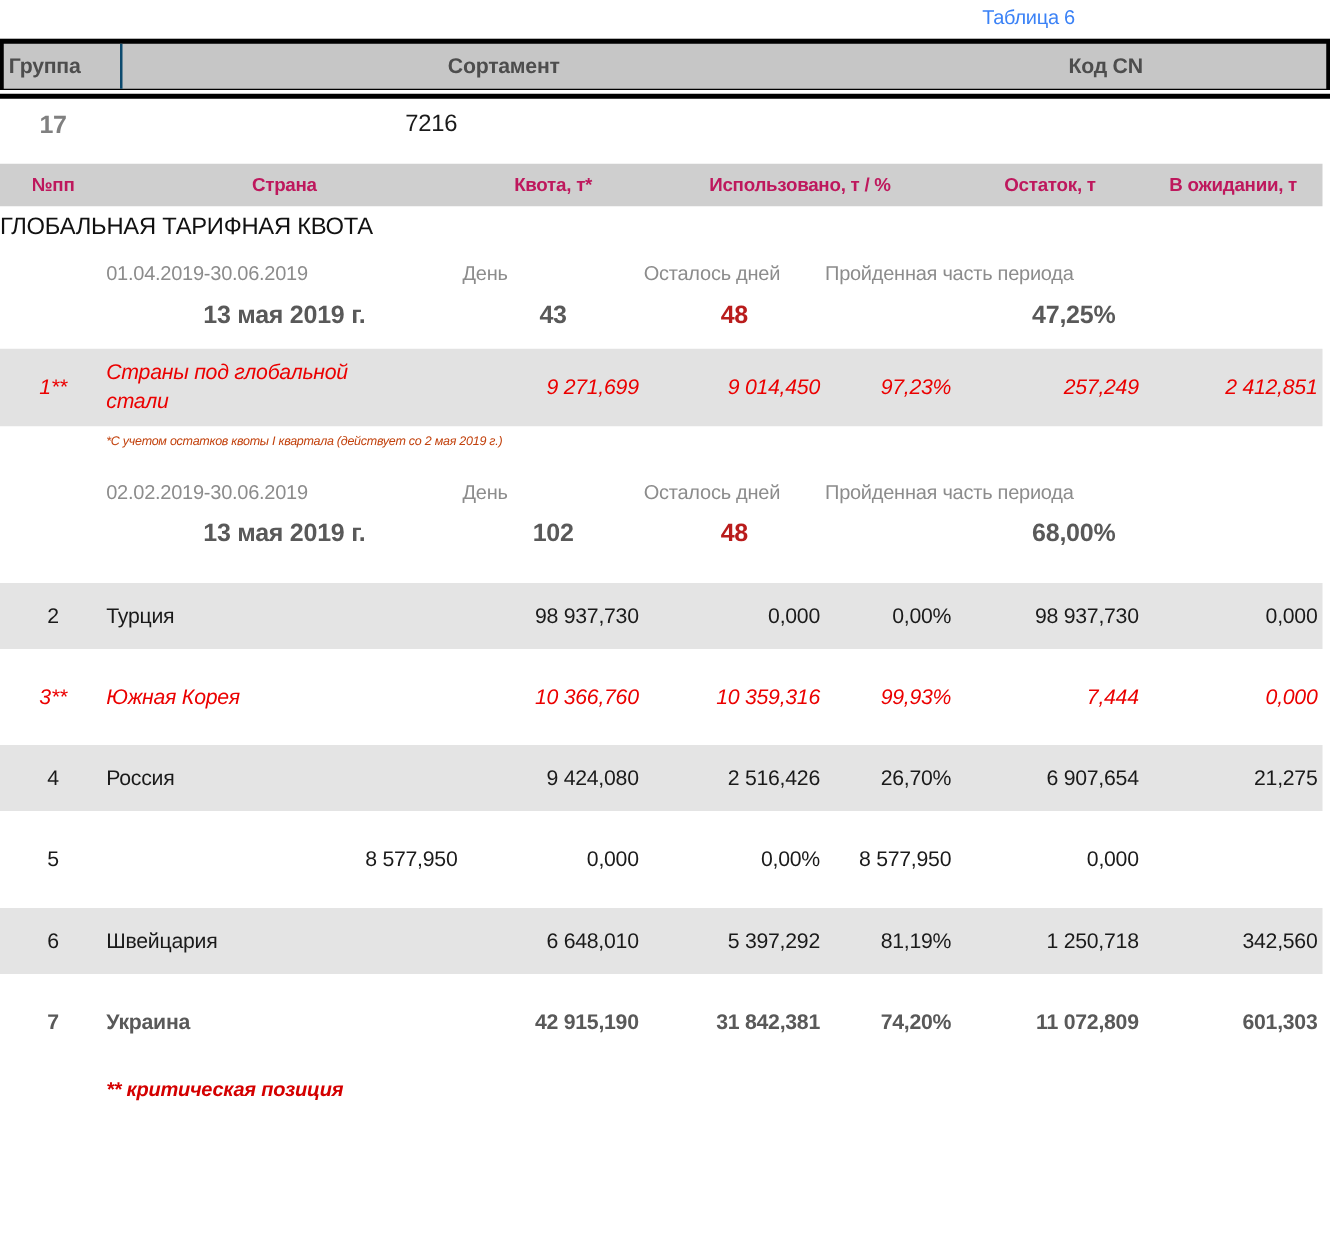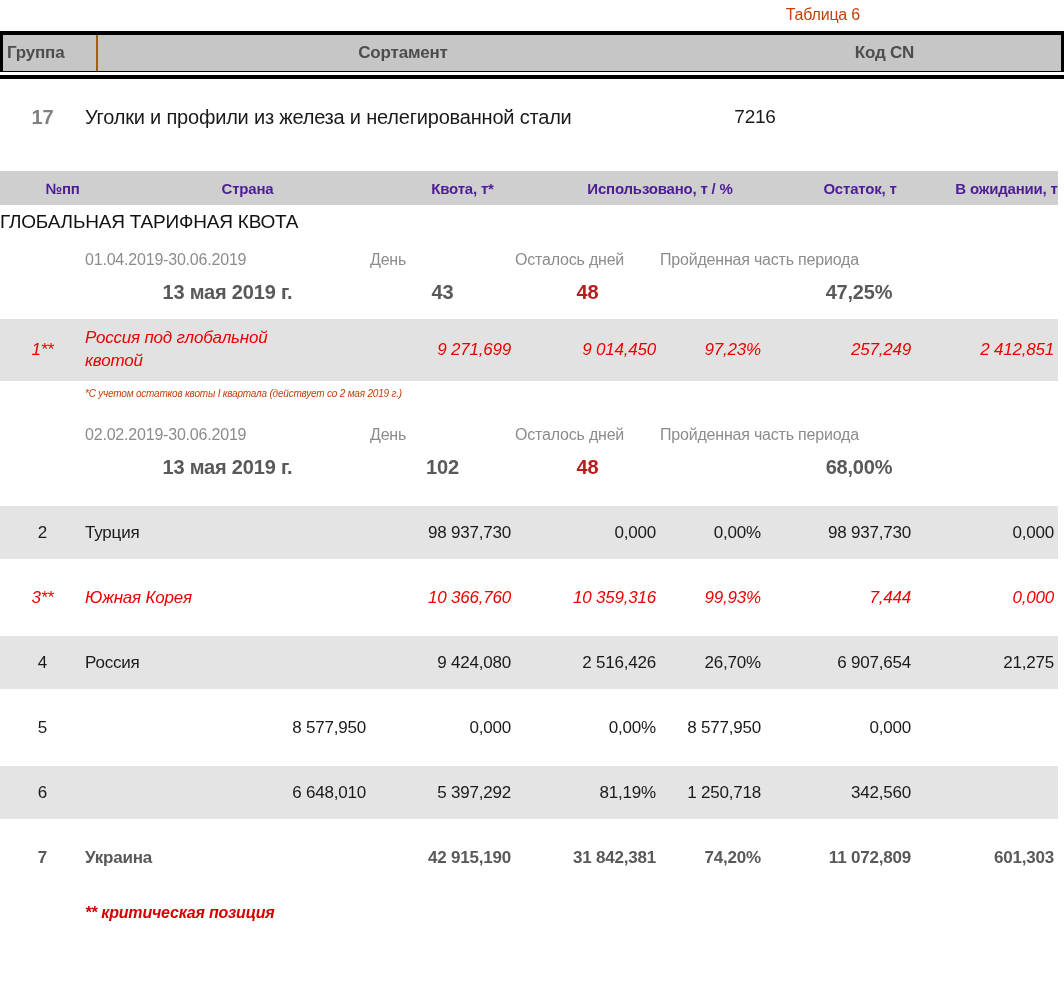--- a/index.html
+++ b/index.html
@@ -6,58 +6,58 @@
   html, body { background: #fff; }
   body {
     width: 1064px; height: 1008px;
     font-family: "Liberation Sans", sans-serif;
     color: #1a1a1a; overflow: hidden;
     letter-spacing: -0.2px;
   }
   .caption {
     margin-top: 6px; height: 20px;
     text-align: right; padding-right: 204px;
-    font-size: 16px; color: #c2410c;
+    font-size: 16px; color: #3b82f6;
   }
   
   .group-table {
     margin-top: 5px; width: 1064px;
     border: solid #000; border-width: 4px 3px 1px 3px;
     background: #c6c6c6; position: relative;
   }
   .group-table::after {
     content: ""; position: absolute; left: -3px; right: -3px;
     bottom: -8px; height: 4px; background: #000;
   }
   .group-header-row {
     display: grid; grid-template-columns: 95px 610px 1fr;
     height: 36px; align-items: center;
   }
   .gh-cell { font-size: 17px; font-weight: bold; color: #4d4d4d; }
-  .gh-group { padding-left: 4px; border-right: 2px solid #a16207; height: 100%; display: flex; align-items: center; }
+  .gh-group { padding-left: 4px; border-right: 2px solid #0c4a6e; height: 100%; display: flex; align-items: center; }
   .gh-center { text-align: center; }
   .group-row {
-    margin-top: 29px; height: 32px;
+    margin-top: 12px; height: 32px;
     display: grid; grid-template-columns: 85px 520px 300px 1fr;
     align-items: center;
   }
   .gr-num { text-align: center; font-size: 20px; font-weight: bold; color: #808080; }
   .gr-desc { font-size: 20px; color: #1a1a1a; }
   .gr-cn { text-align: center; font-size: 19px; color: #1a1a1a; }
   
   .qt { width: 1058px; }
   .qt-grid {
     display: grid;
     grid-template-columns: 85px 285px 145px 145px 105px 150px 143px;
     align-items: center;
   }
   .qt-header {
-    margin-top: 38px; height: 34px;
+    margin-top: 15px; height: 34px;
     background: #cfcfcf;
-    font-size: 15px; font-weight: bold; color: #4c1d95; padding-left: 20px;
+    font-size: 15px; font-weight: bold; color: #be185d;
   }
   .qt-header .c { text-align: center; }
   .span2 { grid-column: span 2; }
   .span3 { grid-column: span 3; }
   .section-title { margin-top: 4px; height: 26px; line-height: 26px; width: 1058px; font-size: 19px; color: #111; }
   .title2 { margin-top: 56px; }
   .period-row { margin-top: 14px; height: 22px; font-size: 16px; color: #8c8c8c; }
   .period-row .c { }
   .period-values { margin-top: 6px; height: 30px; font-size: 20px; font-weight: bold; color: #595959; }
   .period-values .c { text-align: center; }
@@ -87,21 +87,20 @@
 <div class="group-table">
   <div class="group-header-row">
     <div class="gh-cell gh-group">Группа</div>
     <div class="gh-cell gh-center">Сортамент</div>
     <div class="gh-cell gh-center">Код CN</div>
   </div>
 </div>
 
 <div class="group-row">
   <div class="gr-num">17</div>
-  <div class="gr-desc">Уголки и профили из железа и нелегированной стали</div>
   <div class="gr-cn">7216</div>
 </div>
 
 <div class="qt">
 
   <div class="qt-grid qt-header">
     <div class="c">№пп</div>
     <div class="c">Страна</div>
     <div class="c">Квота, т*</div>
     <div class="c span2">Использовано, т / %</div>
@@ -122,21 +121,21 @@
   <div class="qt-grid period-values">
     <div></div>
     <div class="c">13 мая 2019 г.</div>
     <div class="c">43</div>
     <div class="c red-days">48</div>
     <div class="c span3">47,25%</div>
   </div>
 
   <div class="qt-grid data-row row-global critical">
     <div class="num-cell">1**</div>
-    <div><span class="country-wrap" style="display:inline-block">Россия под глобальной квотой</span></div>
+    <div><span class="country-wrap" style="display:inline-block">Страны под глобальной стали</span></div>
     <div class="val">9 271,699</div>
     <div class="val">9 014,450</div>
     <div class="val">97,23%</div>
     <div class="val">257,249</div>
     <div class="val">2 412,851</div>
   </div>
 
   <div class="footnote">*С учетом остатков квоты I квартала (действует со 2 мая 2019 г.)</div>
 
 
@@ -192,20 +191,21 @@
       <div class="num-cell">5</div>
       <div class="val">8 577,950</div>
       <div class="val">0,000</div>
       <div class="val">0,00%</div>
       <div class="val">8 577,950</div>
       <div class="val">0,000</div>
     </div>
 
     <div class="qt-grid data-row striped">
       <div class="num-cell">6</div>
+      <div>Швейцария</div>
       <div class="val">6 648,010</div>
       <div class="val">5 397,292</div>
       <div class="val">81,19%</div>
       <div class="val">1 250,718</div>
       <div class="val">342,560</div>
     </div>
 
     <div class="qt-grid data-row bold-row">
       <div class="num-cell">7</div>
       <div>Украина</div>

